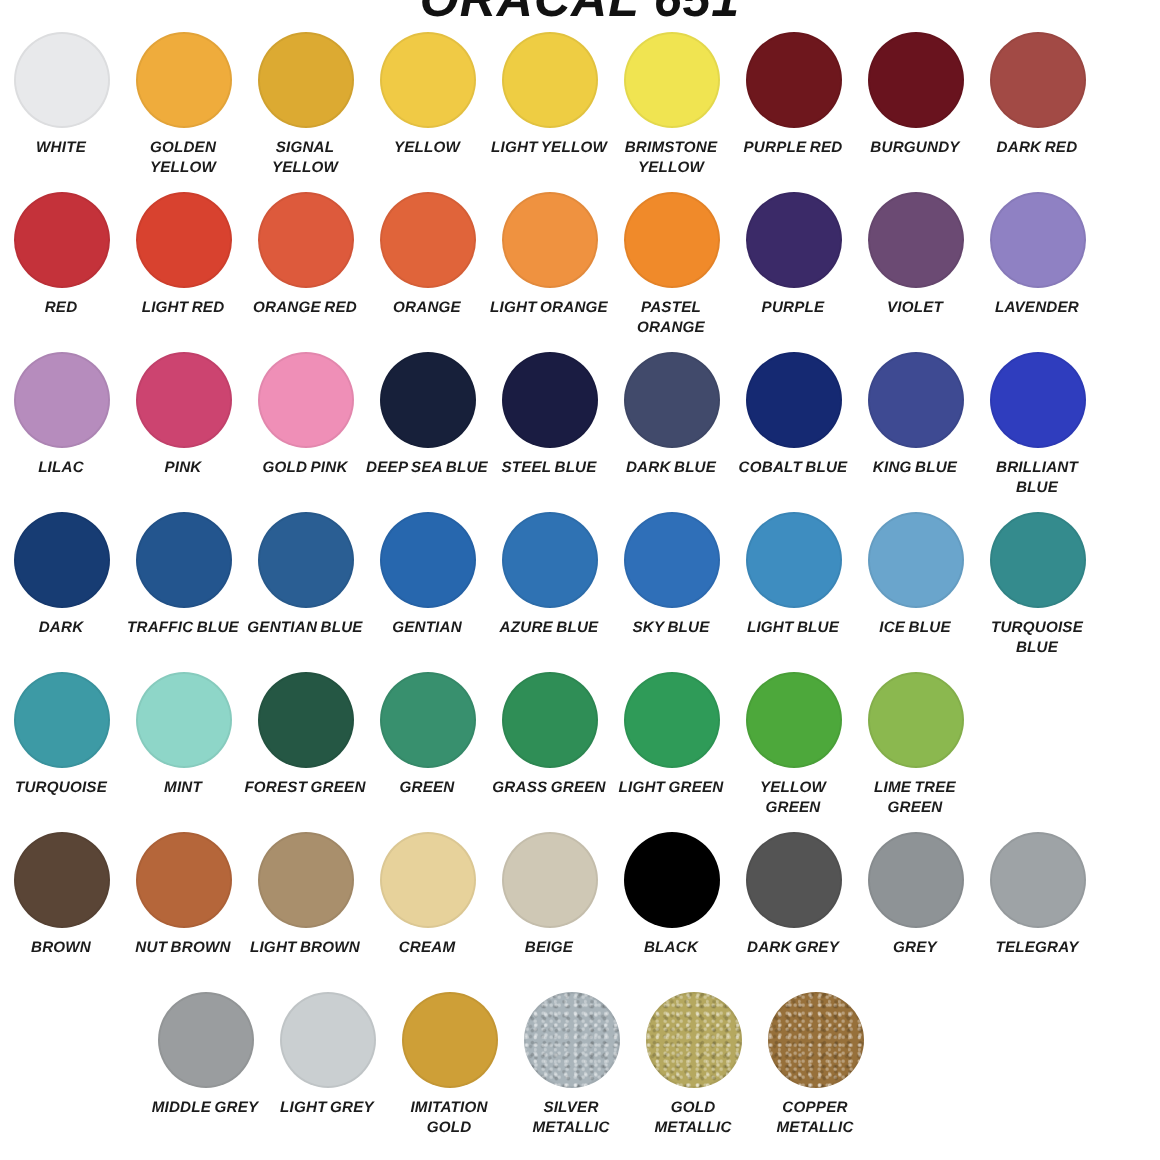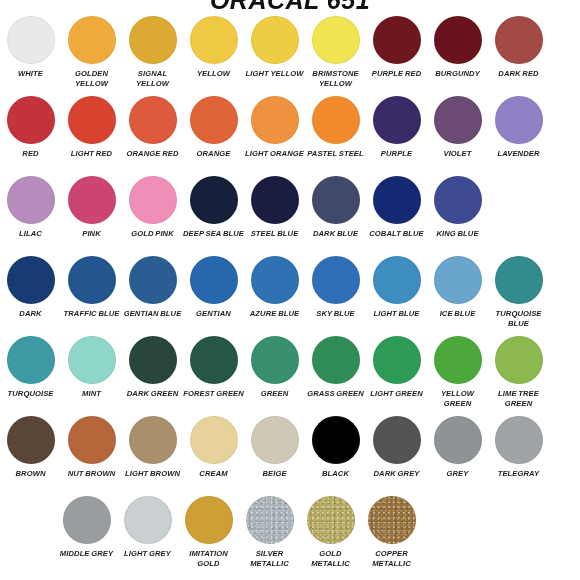--- a/index.html
+++ b/index.html
@@ -44,21 +44,21 @@
   }
   .swatch-row {
     display: flex;
     flex-direction: row;
     justify-content: flex-start;
     width: 520px;
     height: 80px;
     box-sizing: border-box;
   }
   .swatch-row.row-metallic {
-    padding-left: 56px;
+    padding-left: 72px;
   }
   .swatch-cell {
     width: 61px;
     height: 80px;
     display: flex;
     flex-direction: column;
     align-items: center;
     box-sizing: border-box;
   }
   .swatch-dot {
@@ -164,21 +164,21 @@
         <div class="swatch-cell">
           <div class="swatch-dot has-outline" style="background: rgb(224, 100, 58);"></div>
           <div class="swatch-label">ORANGE</div>
         </div>
         <div class="swatch-cell">
           <div class="swatch-dot has-outline" style="background: rgb(239, 146, 64);"></div>
           <div class="swatch-label">LIGHT ORANGE</div>
         </div>
         <div class="swatch-cell">
           <div class="swatch-dot has-outline" style="background: rgb(240, 138, 42);"></div>
-          <div class="swatch-label">PASTEL STEEL</div>
+          <div class="swatch-label">PASTEL ORANGE</div>
         </div>
         <div class="swatch-cell">
           <div class="swatch-dot has-outline" style="background: rgb(59, 42, 104);"></div>
           <div class="swatch-label">PURPLE</div>
         </div>
         <div class="swatch-cell">
           <div class="swatch-dot has-outline" style="background: rgb(107, 74, 115);"></div>
           <div class="swatch-label">VIOLET</div>
         </div>
         <div class="swatch-cell">
@@ -212,20 +212,24 @@
           <div class="swatch-label">DARK BLUE</div>
         </div>
         <div class="swatch-cell">
           <div class="swatch-dot has-outline" style="background: rgb(21, 41, 114);"></div>
           <div class="swatch-label">COBALT BLUE</div>
         </div>
         <div class="swatch-cell">
           <div class="swatch-dot has-outline" style="background: rgb(62, 74, 146);"></div>
           <div class="swatch-label">KING BLUE</div>
         </div>
+        <div class="swatch-cell">
+          <div class="swatch-dot has-outline" style="background: rgb(47, 61, 190);"></div>
+          <div class="swatch-label">BRILLIANT BLUE</div>
+        </div>
       </div>
       <div class="swatch-row">
         <div class="swatch-cell">
           <div class="swatch-dot has-outline" style="background: rgb(23, 60, 115);"></div>
           <div class="swatch-label">DARK</div>
         </div>
         <div class="swatch-cell">
           <div class="swatch-dot has-outline" style="background: rgb(35, 85, 142);"></div>
           <div class="swatch-label">TRAFFIC BLUE</div>
         </div>
@@ -261,24 +265,20 @@
       <div class="swatch-row">
         <div class="swatch-cell">
           <div class="swatch-dot has-outline" style="background: rgb(61, 154, 165);"></div>
           <div class="swatch-label">TURQUOISE</div>
         </div>
         <div class="swatch-cell">
           <div class="swatch-dot has-outline" style="background: rgb(142, 214, 200);"></div>
           <div class="swatch-label">MINT</div>
         </div>
         <div class="swatch-cell">
-          <div class="swatch-dot has-outline" style="background: rgb(40, 70, 59);"></div>
-          <div class="swatch-label">DARK GREEN</div>
-        </div>
-        <div class="swatch-cell">
           <div class="swatch-dot has-outline" style="background: rgb(37, 87, 68);"></div>
           <div class="swatch-label">FOREST GREEN</div>
         </div>
         <div class="swatch-cell">
           <div class="swatch-dot has-outline" style="background: rgb(56, 144, 110);"></div>
           <div class="swatch-label">GREEN</div>
         </div>
         <div class="swatch-cell">
           <div class="swatch-dot has-outline" style="background: rgb(47, 142, 86);"></div>
           <div class="swatch-label">GRASS GREEN</div>

